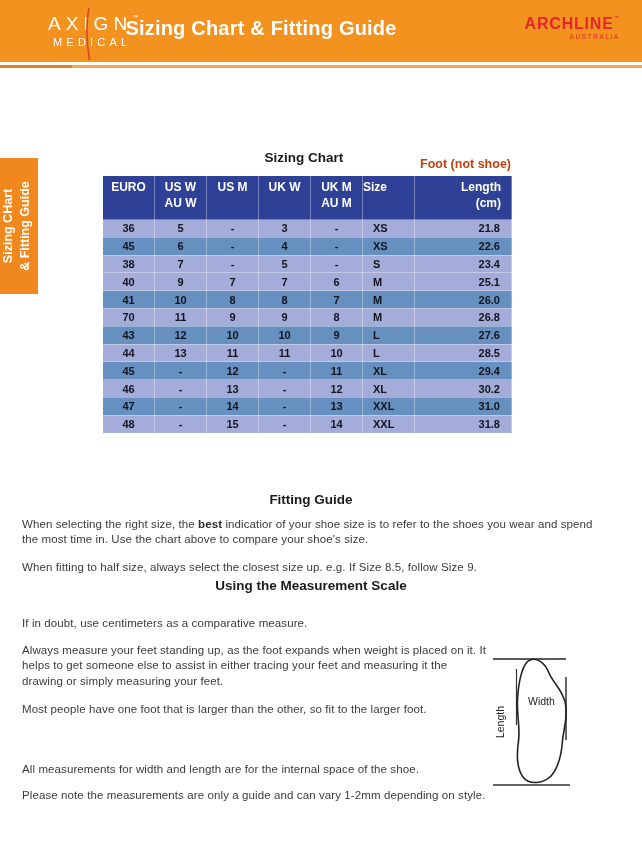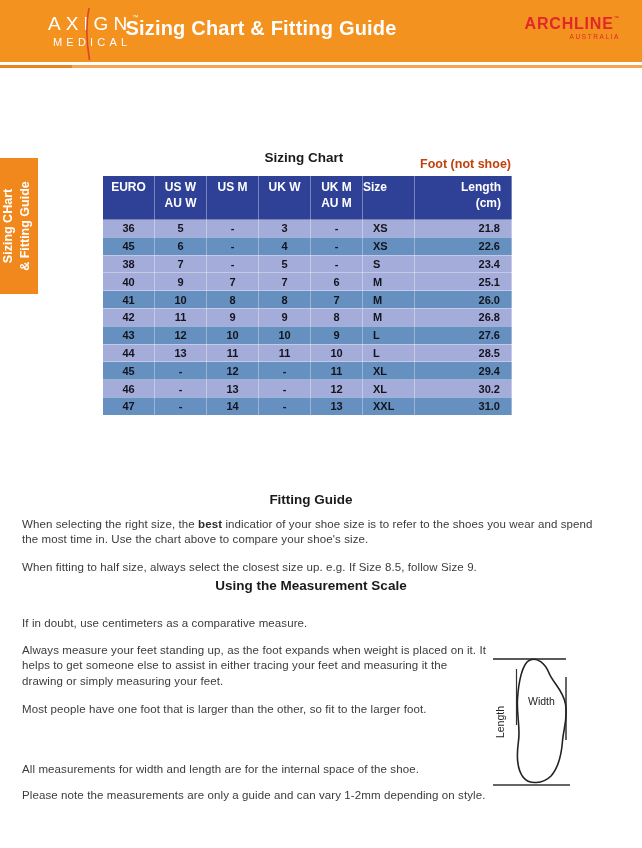--- a/index.html
+++ b/index.html
@@ -223,21 +223,21 @@
           <tr class="row-dark">
             <td>41</td>
             <td>10</td>
             <td>8</td>
             <td>8</td>
             <td>7</td>
             <td class="col-size">M</td>
             <td class="col-length">26.0</td>
           </tr>
           <tr class="row-light">
-            <td>42</td>
+            <td>70</td>
             <td>11</td>
             <td>9</td>
             <td>9</td>
             <td>8</td>
             <td class="col-size">M</td>
             <td class="col-length">26.8</td>
           </tr>
           <tr class="row-dark">
             <td>43</td>
             <td>12</td>
@@ -275,20 +275,29 @@
             <td class="col-length">30.2</td>
           </tr>
           <tr class="row-dark">
             <td>47</td>
             <td>-</td>
             <td>14</td>
             <td>-</td>
             <td>13</td>
             <td class="col-size">XXL</td>
             <td class="col-length">31.0</td>
+          </tr>
+          <tr class="row-light">
+            <td>48</td>
+            <td>-</td>
+            <td>15</td>
+            <td>-</td>
+            <td>14</td>
+            <td class="col-size">XXL</td>
+            <td class="col-length">31.8</td>
           </tr>
         </tbody>
     </table>
   </div>
 
   <div class="sec-heading fitting-heading">Fitting Guide</div>
   <p class="body-p p-select"><span>When selecting the right size, the </span><span class="bold-inline">best</span><span> indicatior of your shoe size is to refer to the shoes you wear and spend the most time in. Use the chart above to compare your shoe's size.</span></p>
   <p class="body-p p-half">When fitting to half size, always select the closest size up. e.g. If Size 8.5, follow Size 9.</p>
 
   <div class="sec-heading using-heading">Using the Measurement Scale</div>

